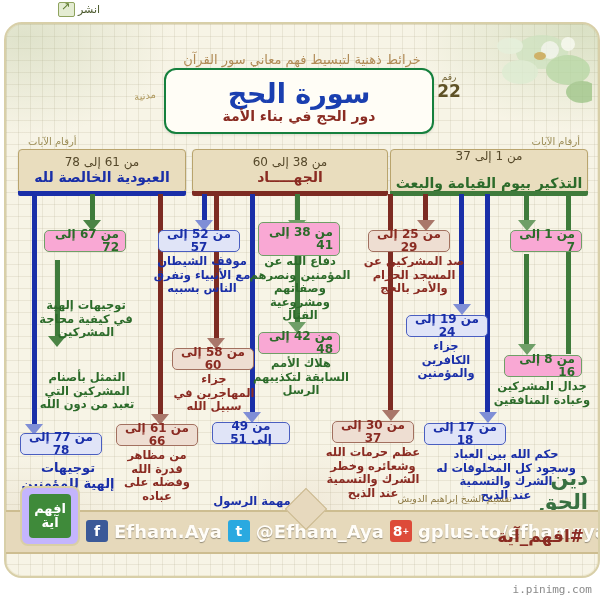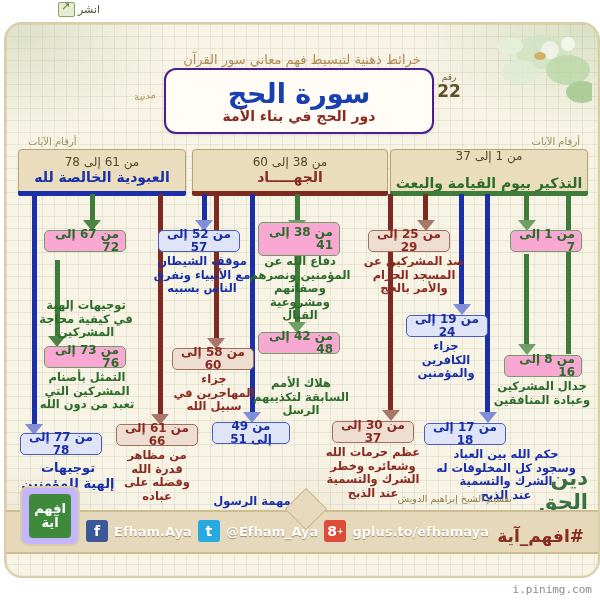--- a/index.html
+++ b/index.html
@@ -38,21 +38,21 @@
   .orn.leaf{right:6px;top:2px;width:200px;height:96px;opacity:.9;}
   .orn.bl{left:0;bottom:38px;width:150px;height:90px;
      background:radial-gradient(ellipse at 8% 92%,rgba(190,170,130,.35),rgba(190,170,130,0) 65%);}
   .orn.center-bottom{left:230px;bottom:58px;width:150px;height:80px;
      background:radial-gradient(ellipse at 50% 90%,rgba(200,170,140,.28),rgba(200,170,140,0) 66%);}
 
   
   .kicker{position:absolute;top:28px;left:0;width:592px;text-align:center;
           font-size:13px;color:#b08a55;letter-spacing:.2px;}
   .titlebox{position:absolute;left:158px;top:44px;width:266px;height:62px;
-            background:#fffdf6;border:2px solid #4c1d95;border-radius:12px;
+            background:#fffdf6;border:2px solid #15803d;border-radius:12px;
             box-shadow:0 1px 3px rgba(0,0,0,.10);display:flex;flex-direction:column;
             align-items:center;justify-content:center;gap:2px;}
   .surah-name{font-size:27px;font-weight:bold;color:#1a3fb0;line-height:1;}
   .surah-sub{font-size:14px;font-weight:bold;color:#8a2b22;line-height:1;}
   .madani{position:absolute;left:128px;top:66px;font-size:10px;color:#b09a60;
           transform:rotate(-8deg);}
   .numbadge{position:absolute;left:426px;top:48px;width:34px;height:46px;text-align:center;
             color:#6f6030;}
   .numbadge .lbl{font-size:9px;line-height:11px;}
   .numbadge .val{font-size:17px;font-weight:bold;line-height:17px;color:#5f5226;}
@@ -105,21 +105,21 @@
   .logo-in{width:42px;height:44px;background:#3f8a3a;border-radius:4px;color:#fff;
            font-size:13px;font-weight:bold;display:flex;flex-direction:column;
            align-items:center;justify-content:center;line-height:14px;}
   .social{position:absolute;left:80px;bottom:34px;display:flex;align-items:center;gap:6px;
           direction:ltr;}
   .sico{width:22px;height:22px;border-radius:3px;color:#fff;font-size:14px;font-weight:bold;
         display:flex;align-items:center;justify-content:center;}
   .sico.fb{background:#3b5998;}
   .sico.tw{background:#2aa9e0;}
   .sico.gp{background:#dd4b39;}
-  .stext{font-size:13px;color:#fffdf8;font-weight:bold;text-shadow:0 1px 1px rgba(0,0,0,.35);}
+  .stext{font-size:18px;color:#fffdf8;font-weight:bold;text-shadow:0 1px 1px rgba(0,0,0,.35);}
   .hashtag{position:absolute;right:14px;bottom:30px;font-size:17px;font-weight:bold;color:#8a2b22;}
   .brand{position:absolute;right:10px;bottom:70px;width:84px;height:40px;
          color:#2f6b3a;font-size:21px;font-weight:bold;text-align:right;opacity:.95;}
   .watermark{position:absolute;right:8px;bottom:4px;font-size:11px;color:#8a8a8a;
              font-family:"DejaVu Sans Mono","Liberation Mono",monospace;direction:ltr;}
   .ctr-orn{position:absolute;left:285px;bottom:52px;width:28px;height:28px;
            transform:rotate(45deg);background:#e7d9be;border:1px solid #cbb98f;}
 </style>
 </head>
 <body>
@@ -263,21 +263,21 @@
       <span class="rng">من 38 إلى 41</span>
     </div>
     <div class="cap green" style="left:238px;top:231px;width:112px;white-space:pre-line;">دفاع الله عن
 المؤمنين ونصرهم
 وصفاتهم ومشروعية
 القتال</div>
 
     <div class="box sub green" style="left:252px;top:308px;width:82px;height:22px;">
       <span class="rng">من 42 إلى 48</span>
     </div>
-    <div class="cap green" style="left:240px;top:333px;width:110px;white-space:pre-line;margin-top:20px;">هلاك الأمم
+    <div class="cap green" style="left:240px;top:333px;width:110px;white-space:pre-line;">هلاك الأمم
 السابقة لتكذيبهم
 الرسل</div>
 
     <div class="box sub blue" style="left:206px;top:398px;width:78px;height:22px;">
       <span class="rng">من 49 إلى 51</span>
     </div>
     <div class="cap blue" style="left:196px;top:423px;width:100px;white-space:pre-line;margin-top:48px;">مهمة الرسول
 وعاقبة المؤمن
 والكافر</div>
 
@@ -303,23 +303,20 @@
 وفضله على
 عباده</div>
 
     <div class="box sub green" style="left:38px;top:206px;width:82px;height:22px;">
       <span class="rng">من 67 إلى 72</span>
     </div>
     <div class="cap green" style="left:26px;top:231px;width:108px;white-space:pre-line;margin-top:44px;">توجيهات إلهية
 في كيفية محاجة
 المشركين</div>
 
-    <div class="box sub green" style="left:38px;top:322px;width:82px;height:22px;">
-      <span class="rng">من 73 إلى 76</span>
-    </div>
     <div class="cap green" style="left:22px;top:347px;width:118px;white-space:pre-line;">التمثل بأصنام
 المشركين التي
 تعبد من دون الله</div>
 
     <div class="box sub blue" style="left:14px;top:409px;width:82px;height:22px;">
       <span class="rng">من 77 إلى 78</span>
     </div>
     <div class="cap blue" style="left:6px;top:436px;width:112px;white-space:pre-line;font-size:13px;line-height:16px;">توجيهات
 إلهية للمؤمنين</div>
 

